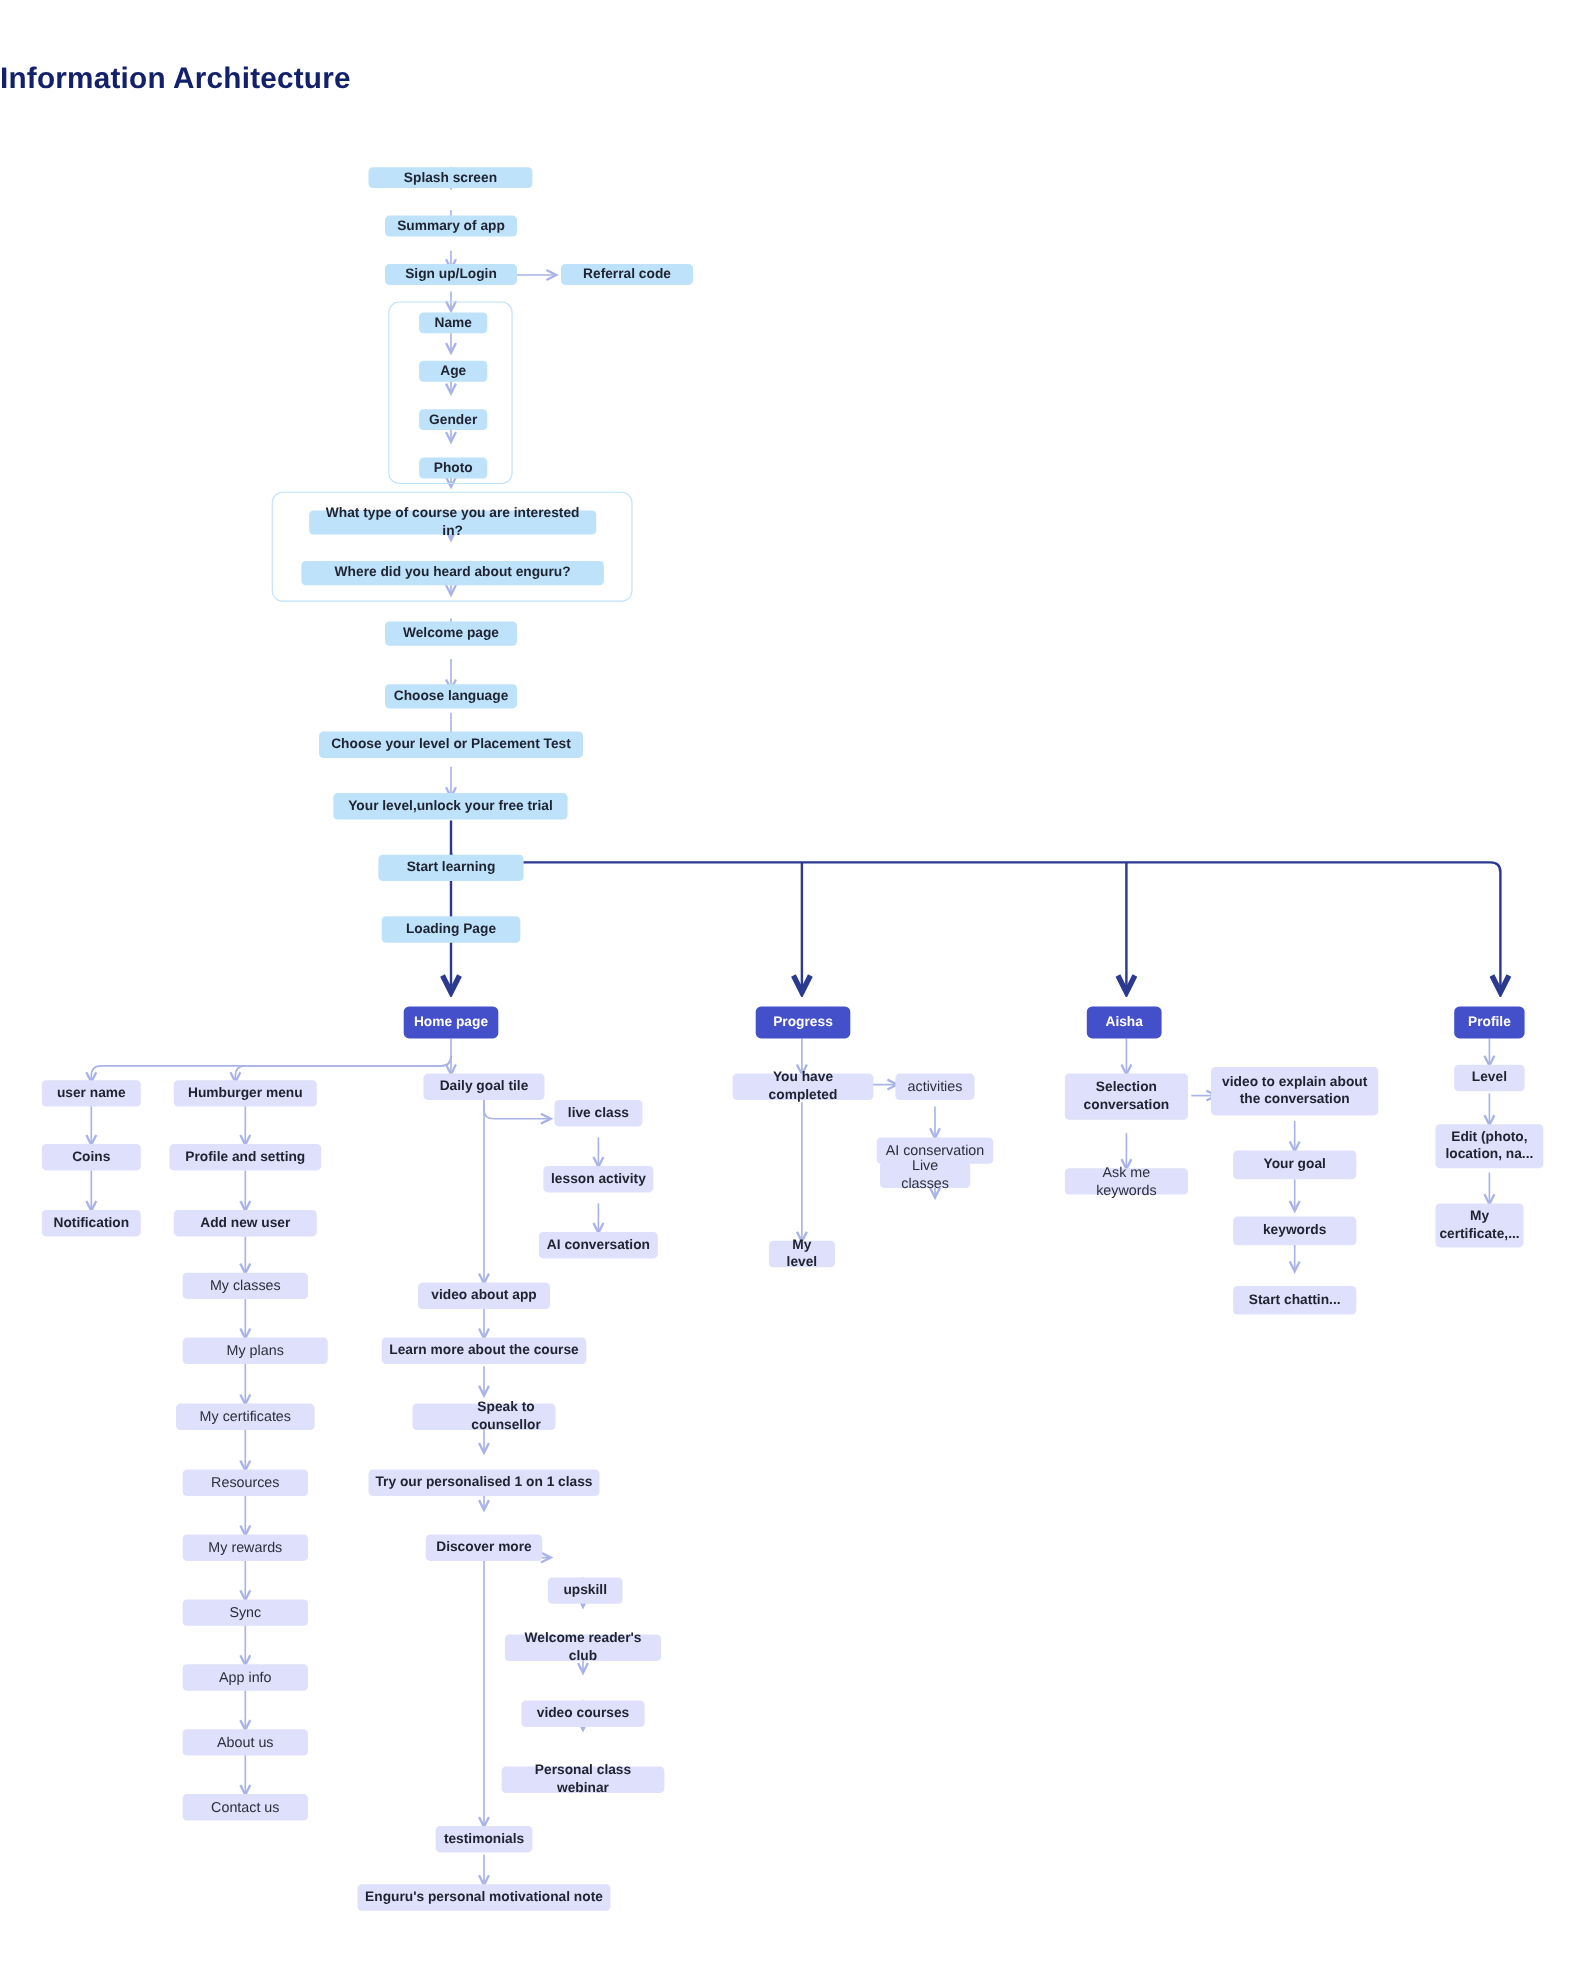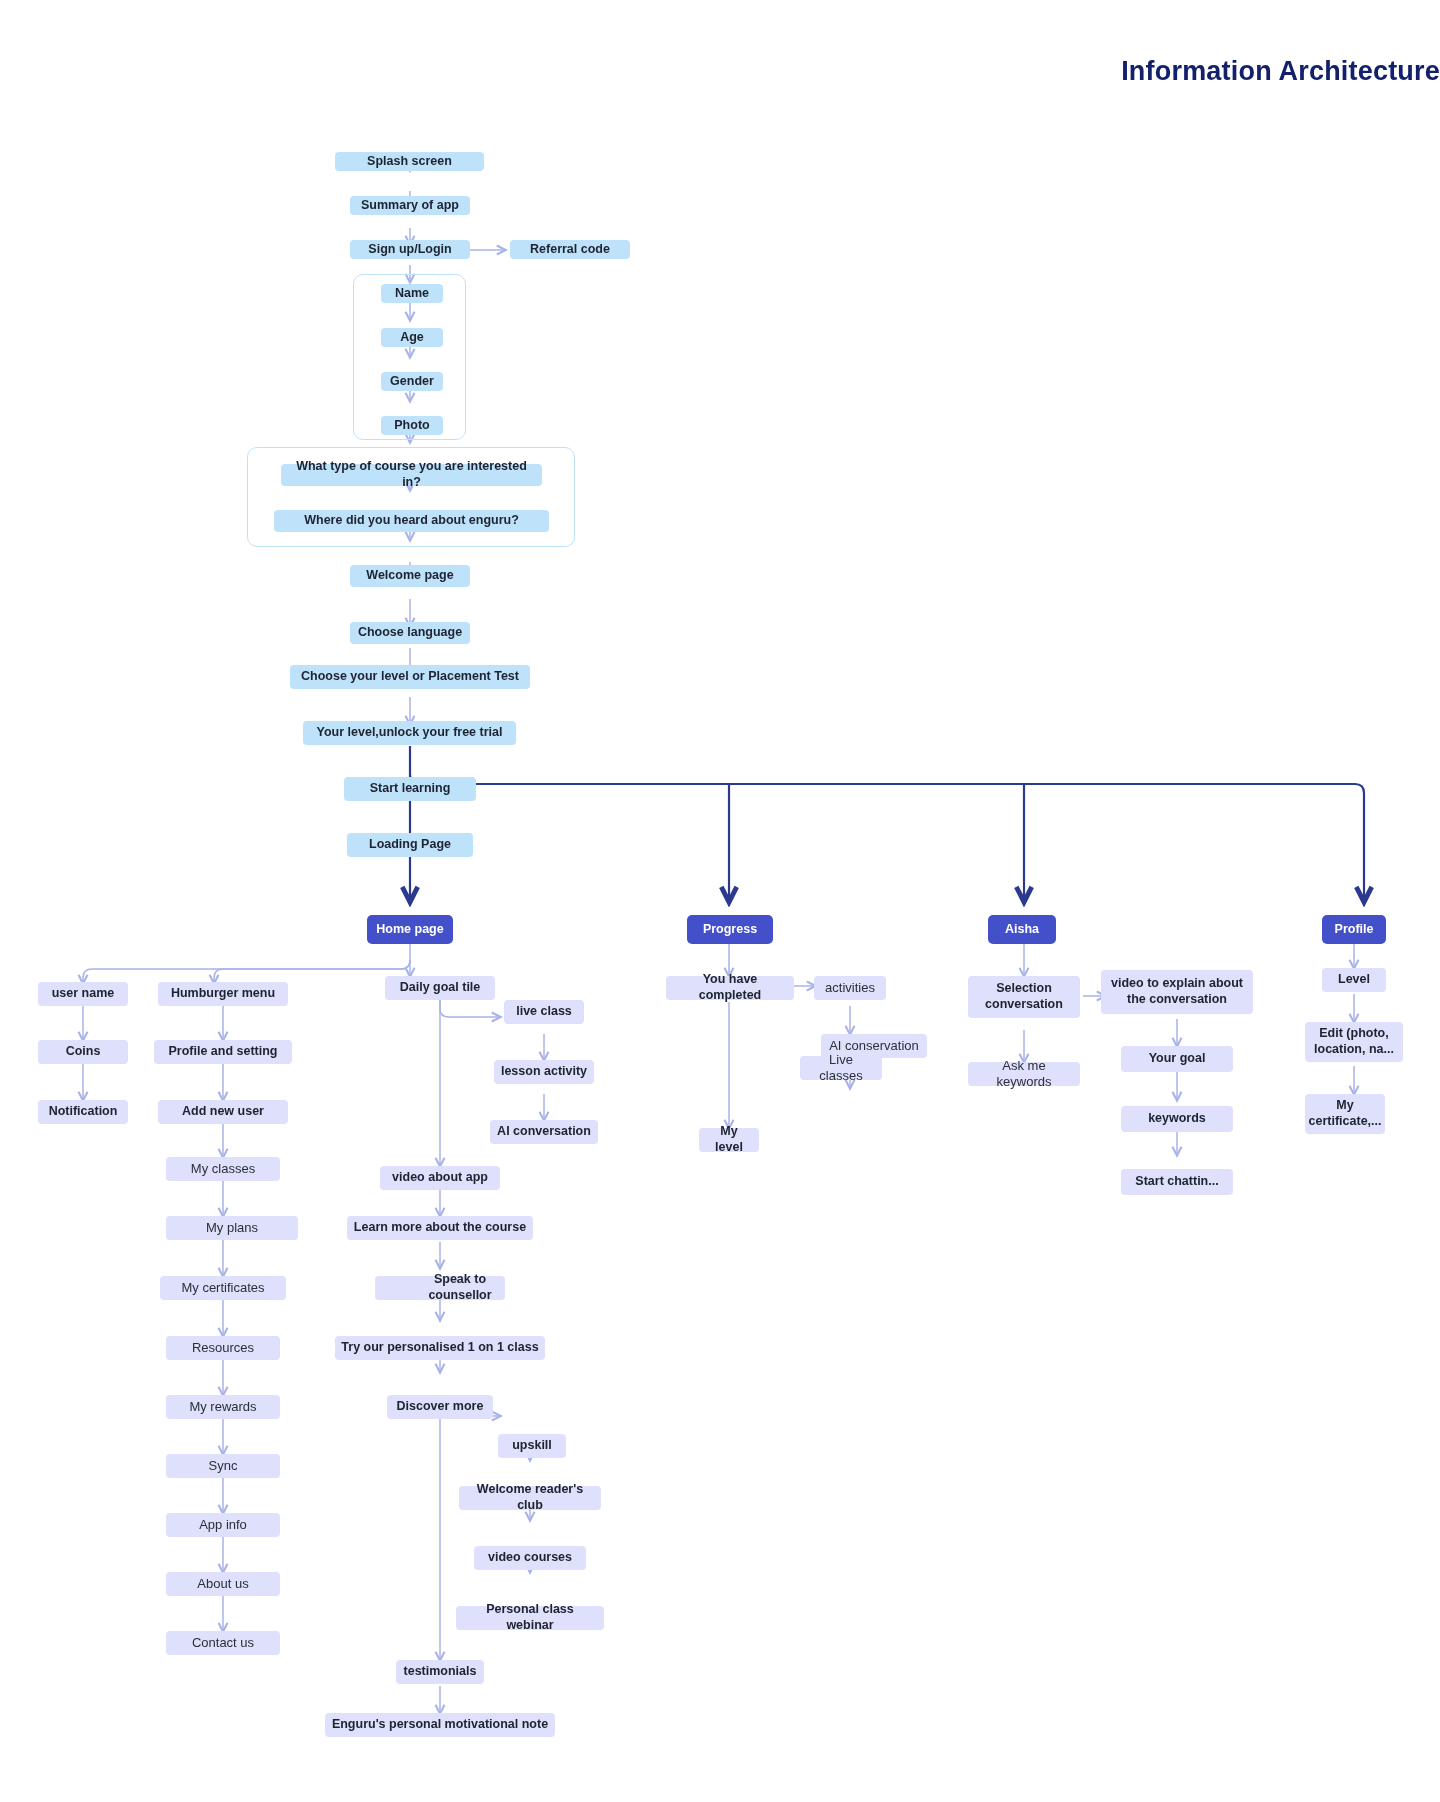--- a/index.html
+++ b/index.html
@@ -9,21 +9,21 @@
     font-family:"Liberation Sans","DejaVu Sans",sans-serif;
     position:relative;
     overflow:hidden;
   }
   #stage{position:absolute;left:0;top:0;width:1440px;height:1802px;}
   #edges{position:absolute;left:0;top:0;width:1440px;height:1802px;pointer-events:none;}
 
   .title{
     position:absolute;
     left:0;right:0;top:56px;
-    text-align:right;
+    text-align:left;
     font-size:27px;
     font-weight:bold;
     color:#13206b;
     letter-spacing:.2px;
   }
 
   .node{
     position:absolute;
     box-sizing:border-box;
     display:flex;
@@ -208,21 +208,21 @@
   <div class="node n-lav" style="left:498px;top:1434px;width:68px;height:24px;">upskill</div>
   <div class="node n-lav" style="left:459px;top:1486px;width:142px;height:24px;">Welcome reader's club</div>
   <div class="node n-lav" style="left:474px;top:1546px;width:112px;height:24px;">video courses</div>
   <div class="node n-lav" style="left:456px;top:1606px;width:148px;height:24px;">Personal class webinar</div>
 
   <div class="node n-lav" style="left:396px;top:1660px;width:88px;height:24px;">testimonials</div>
   <div class="node n-lav" style="left:325px;top:1713px;width:230px;height:24px;">Enguru's personal  motivational note</div>
 
   <div class="node n-lav" style="left:666px;top:976px;width:128px;height:24px;">You have completed</div>
   <div class="node n-lav-reg" style="left:814px;top:976px;width:72px;height:24px;">activities</div>
-  <div class="node n-lav-reg" style="left:797px;top:1034px;width:106px;height:24px;margin-left:24px;">AI conservation</div>
+  <div class="node n-lav-reg" style="left:797px;top:1034px;width:106px;height:24px;">AI conservation</div>
   <div class="node n-lav-reg" style="left:800px;top:1056px;width:82px;height:24px;">Live classes</div>
   <div class="node n-lav" style="left:699px;top:1128px;width:60px;height:24px;">My level</div>
 
   <div class="node n-lav" style="left:968px;top:976px;width:112px;height:42px;">Selection
 conversation</div>
   <div class="node n-lav-reg" style="left:968px;top:1062px;width:112px;height:24px;">Ask me keywords</div>
   <div class="node n-lav" style="left:1101px;top:970px;width:152px;height:44px;">video to explain about
 the conversation</div>
   <div class="node n-lav" style="left:1121px;top:1046px;width:112px;height:26px;">Your goal</div>
   <div class="node n-lav" style="left:1121px;top:1106px;width:112px;height:26px;">keywords</div>

